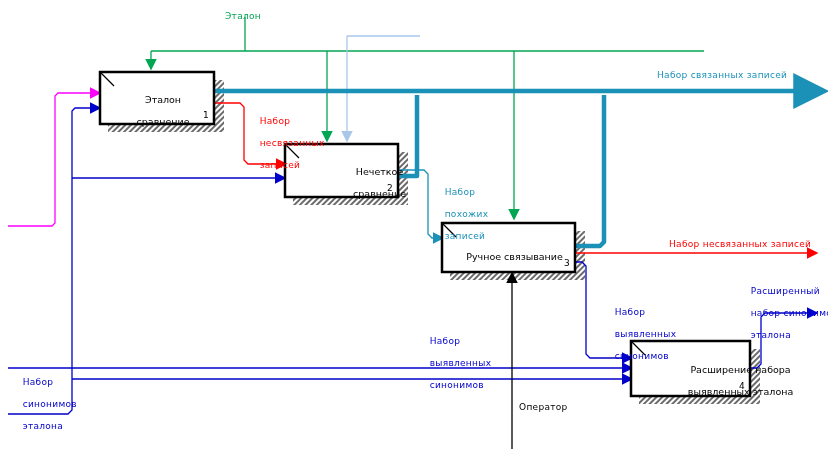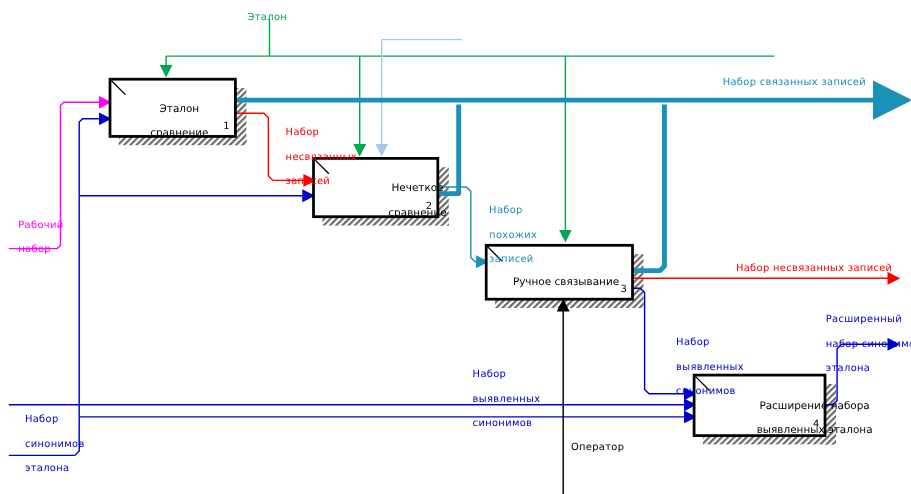--- a/index.html
+++ b/index.html
@@ -163,24 +163,20 @@
 
   <div class="boxtitle" style="position:absolute;left:629px;top:353px;width:123px;color:#000;padding-left:44px;">
     <span>Расширение набора</span><br>
     <span>выявленных эталона</span>
   </div>
   <div class="boxnum" style="position:absolute;left:739px;top:381px;color:#000;">4</div>
 
   <div class="lbl" style="left:225px;top:11px;color:#00a651;">Эталон</div>
 
 
-  <div class="lbl" style="left:4px;top:189px;color:#ff00ff;">
-    <span>Рабочий</span><br>
-    <span>набор</span>
-  </div>
 
   <div class="lbl" style="left:247px;top:105px;color:#ff0000;">
     <span>Набор</span><br>
     <span>несвязанных</span><br>
     <span>записей</span>
   </div>
 
   <div class="lbl" style="left:432px;top:176px;color:#1b91b8;">
     <span>Набор</span><br>
     <span>похожих</span><br>

